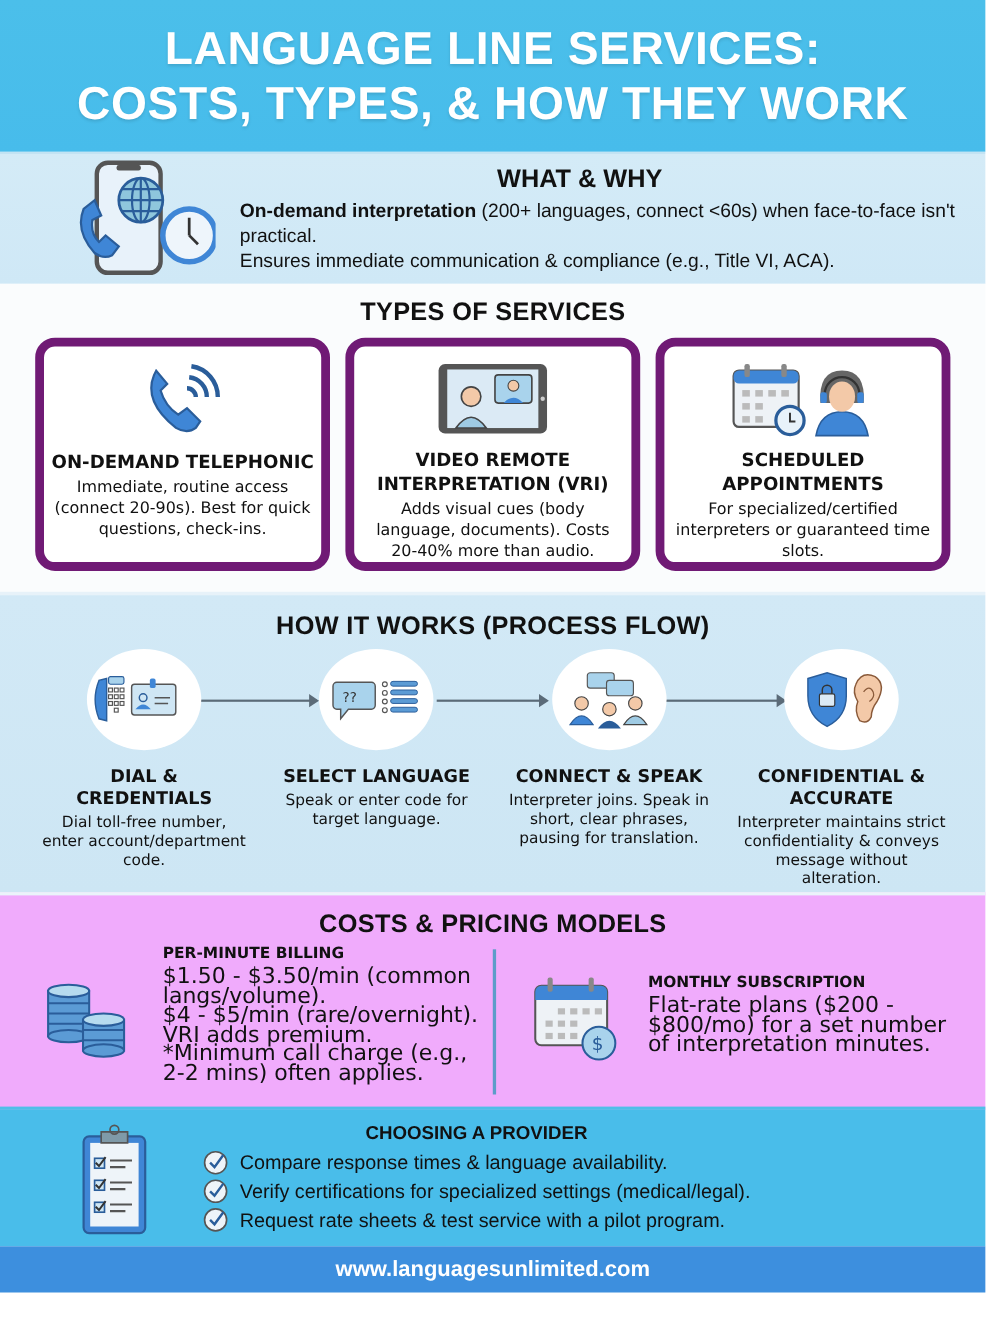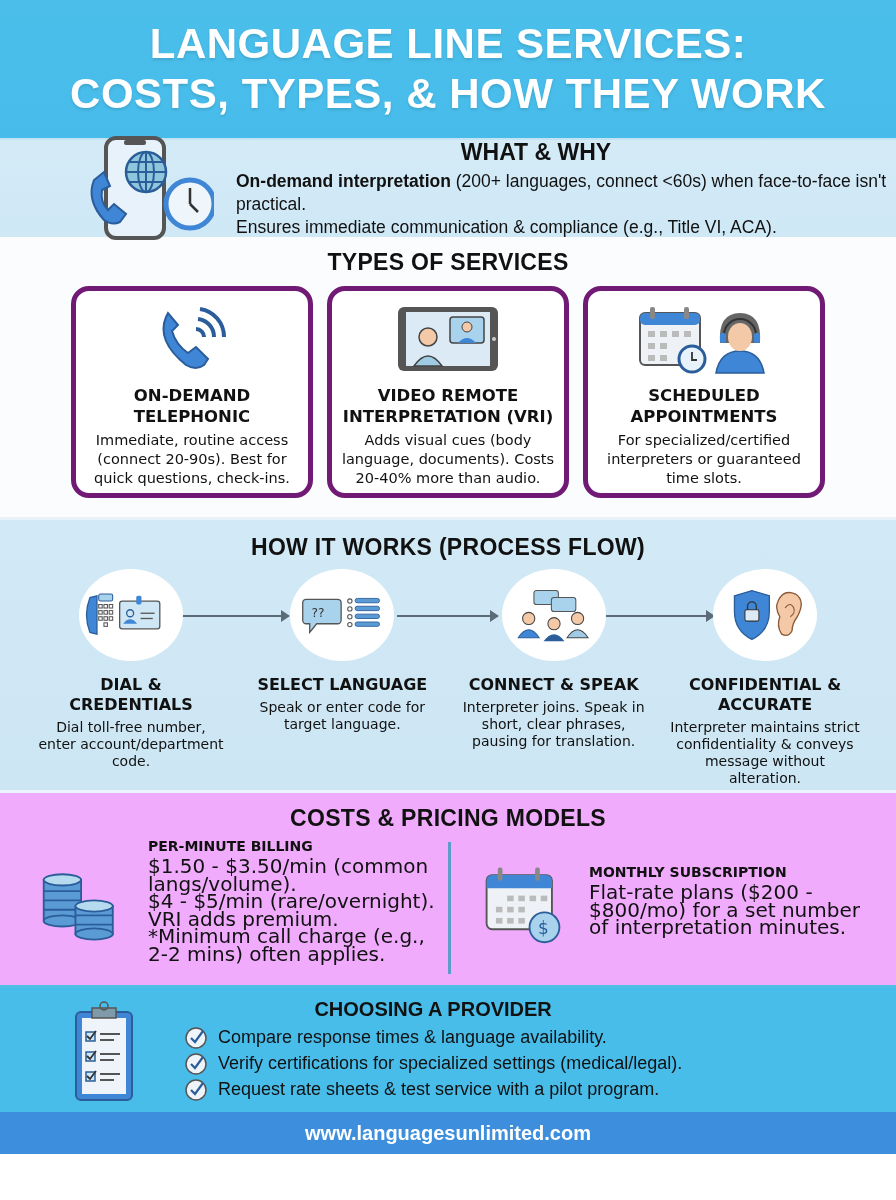--- a/index.html
+++ b/index.html
@@ -2,31 +2,31 @@
 <html><head>
 <meta charset="utf-8">
 <style>
   * { box-sizing: border-box; margin: 0; padding: 0; }
   html, body { width: 896px; height: 1200px; overflow: hidden; }
   body { font-family: "DejaVu Sans", sans-serif; color: #111; background: #fff; }
 
   .header { height: 138px; background: linear-gradient(180deg, #4bbfea 0%, #47bceb 100%); display: flex; flex-direction: column; justify-content: center; align-items: center; }
   .header h1 { color: #fff; font-family: "Liberation Sans", sans-serif; font-weight: 700; font-size: 42px; line-height: 50px; text-align: center; letter-spacing: 0.5px; text-shadow: 0 2px 3px rgba(0,0,0,0.12); }
 
-  .whatwhy { height: 99px; background: linear-gradient(180deg, #d4ebf7, #cfe8f6); display: flex; align-items: center; padding-left: 84px; border-top: 2px solid #c3e3f3; justify-content: space-between; }
+  .whatwhy { height: 120px; background: linear-gradient(180deg, #d4ebf7, #cfe8f6); display: flex; align-items: center; padding-left: 66px; border-top: 2px solid #c3e3f3; justify-content: space-between; }
   .whatwhy .icon { width: 130px; height: 110px; flex: none; }
   .whatwhy .text { margin-left: 22px; }
   .whatwhy h2 { font-family: "Liberation Sans", sans-serif; font-weight: 700; font-size: 23px; text-align: center; margin-bottom: 4px; margin-right: 60px; }
   .whatwhy p { font-family: "Liberation Sans", sans-serif; font-size: 17.5px; line-height: 23px; color: #111; }
   .whatwhy b { font-weight: 700; }
 
   .types { height: 280px; background: #fafcfd; padding-top: 12px; }
   .sec-title { font-family: "Liberation Sans", sans-serif; font-weight: 700; font-size: 23px; text-align: center; color: #111; letter-spacing: 0.3px; }
   .cards { display: flex; justify-content: center; gap: 14px; margin-top: 10px; }
-  .card { width: 242px; height: 212px; border: 5px solid #701a75; border-radius: 18px; background: #fff; display: flex; flex-direction: column; align-items: center; padding-top: 12px; }
+  .card { width: 268px; height: 212px; border: 8px solid #701a75; border-radius: 18px; background: #fff; display: flex; flex-direction: column; align-items: center; padding-top: 12px; }
   .card svg { height: 72px; }
   .card h3 { font-family: "DejaVu Sans", sans-serif; font-weight: 700; font-size: 16.5px; line-height: 21px; text-align: center; margin-top: 10px; }
   .card p { font-family: "DejaVu Sans", sans-serif; font-size: 14.5px; line-height: 19px; text-align: center; margin-top: 4px; padding: 0 8px; }
 
   .how { height: 273px; background: linear-gradient(180deg, #d2e9f6, #cde6f4); padding-top: 14px; position: relative; border-top: 3px solid #e7f2f9; }
   .flow { display: flex; justify-content: space-between; padding: 0 36px; margin-top: 8px; position: relative; }
   .step { width: 190px; display: flex; flex-direction: column; align-items: center; position: relative; z-index: 2; }
   .circle { width: 104px; height: 92px; border-radius: 50%; background: #fff; display: flex; align-items: center; justify-content: center; }
   .circle svg { width: 96px; height: 60px; }
   .step h3 { font-family: "DejaVu Sans", sans-serif; font-weight: 700; font-size: 16px; line-height: 20px; text-align: center; margin-top: 14px; }
@@ -38,21 +38,21 @@
   .cost-cols { display: flex; margin-top: 6px; }
   .cost-col { display: flex; }
   .cost-left { width: 448px; padding-left: 40px; }
   .cost-right { width: 448px; padding-left: 30px; border-left: 3px solid #5d9cc9; height: 132px; margin-top: 4px; }
   .cost-col h3 { font-family: "DejaVu Sans", sans-serif; font-weight: 700; font-size: 14px; }
   .cost-col p { font-family: "DejaVu Sans", sans-serif; font-size: 20px; line-height: 17.5px; margin-top: 4px; }
 
   .choose { height: 124px; background: #49bdea; display: flex; align-items: center; padding-left: 74px; }
   .choose .clip { width: 60px; height: 104px; flex: none; }
   .choose .ctext { margin-left: 50px; }
-  .choose h2 { font-family: "Liberation Sans", sans-serif; font-weight: 700; font-size: 20px; text-align: center; margin-left: 0; margin-bottom: 4px; color: #111; }
+  .choose h2 { font-family: "Liberation Sans", sans-serif; font-weight: 700; font-size: 17px; text-align: center; margin-left: 0; margin-bottom: 4px; color: #111; }
   .check-item { display: flex; align-items: center; height: 26px; }
   .check-item svg { width: 24px; height: 24px; margin-right: 10px; flex: none; }
   .check-item span { font-family: "Liberation Sans", sans-serif; font-size: 18px; color: #111; }
 
   .footer { height: 42px; background: #3d8fde; display: flex; align-items: center; justify-content: center; }
   .footer span { color: #fff; font-family: "Liberation Sans", sans-serif; font-weight: 700; font-size: 20px; }
 </style>
 </head>
 <body>
 

